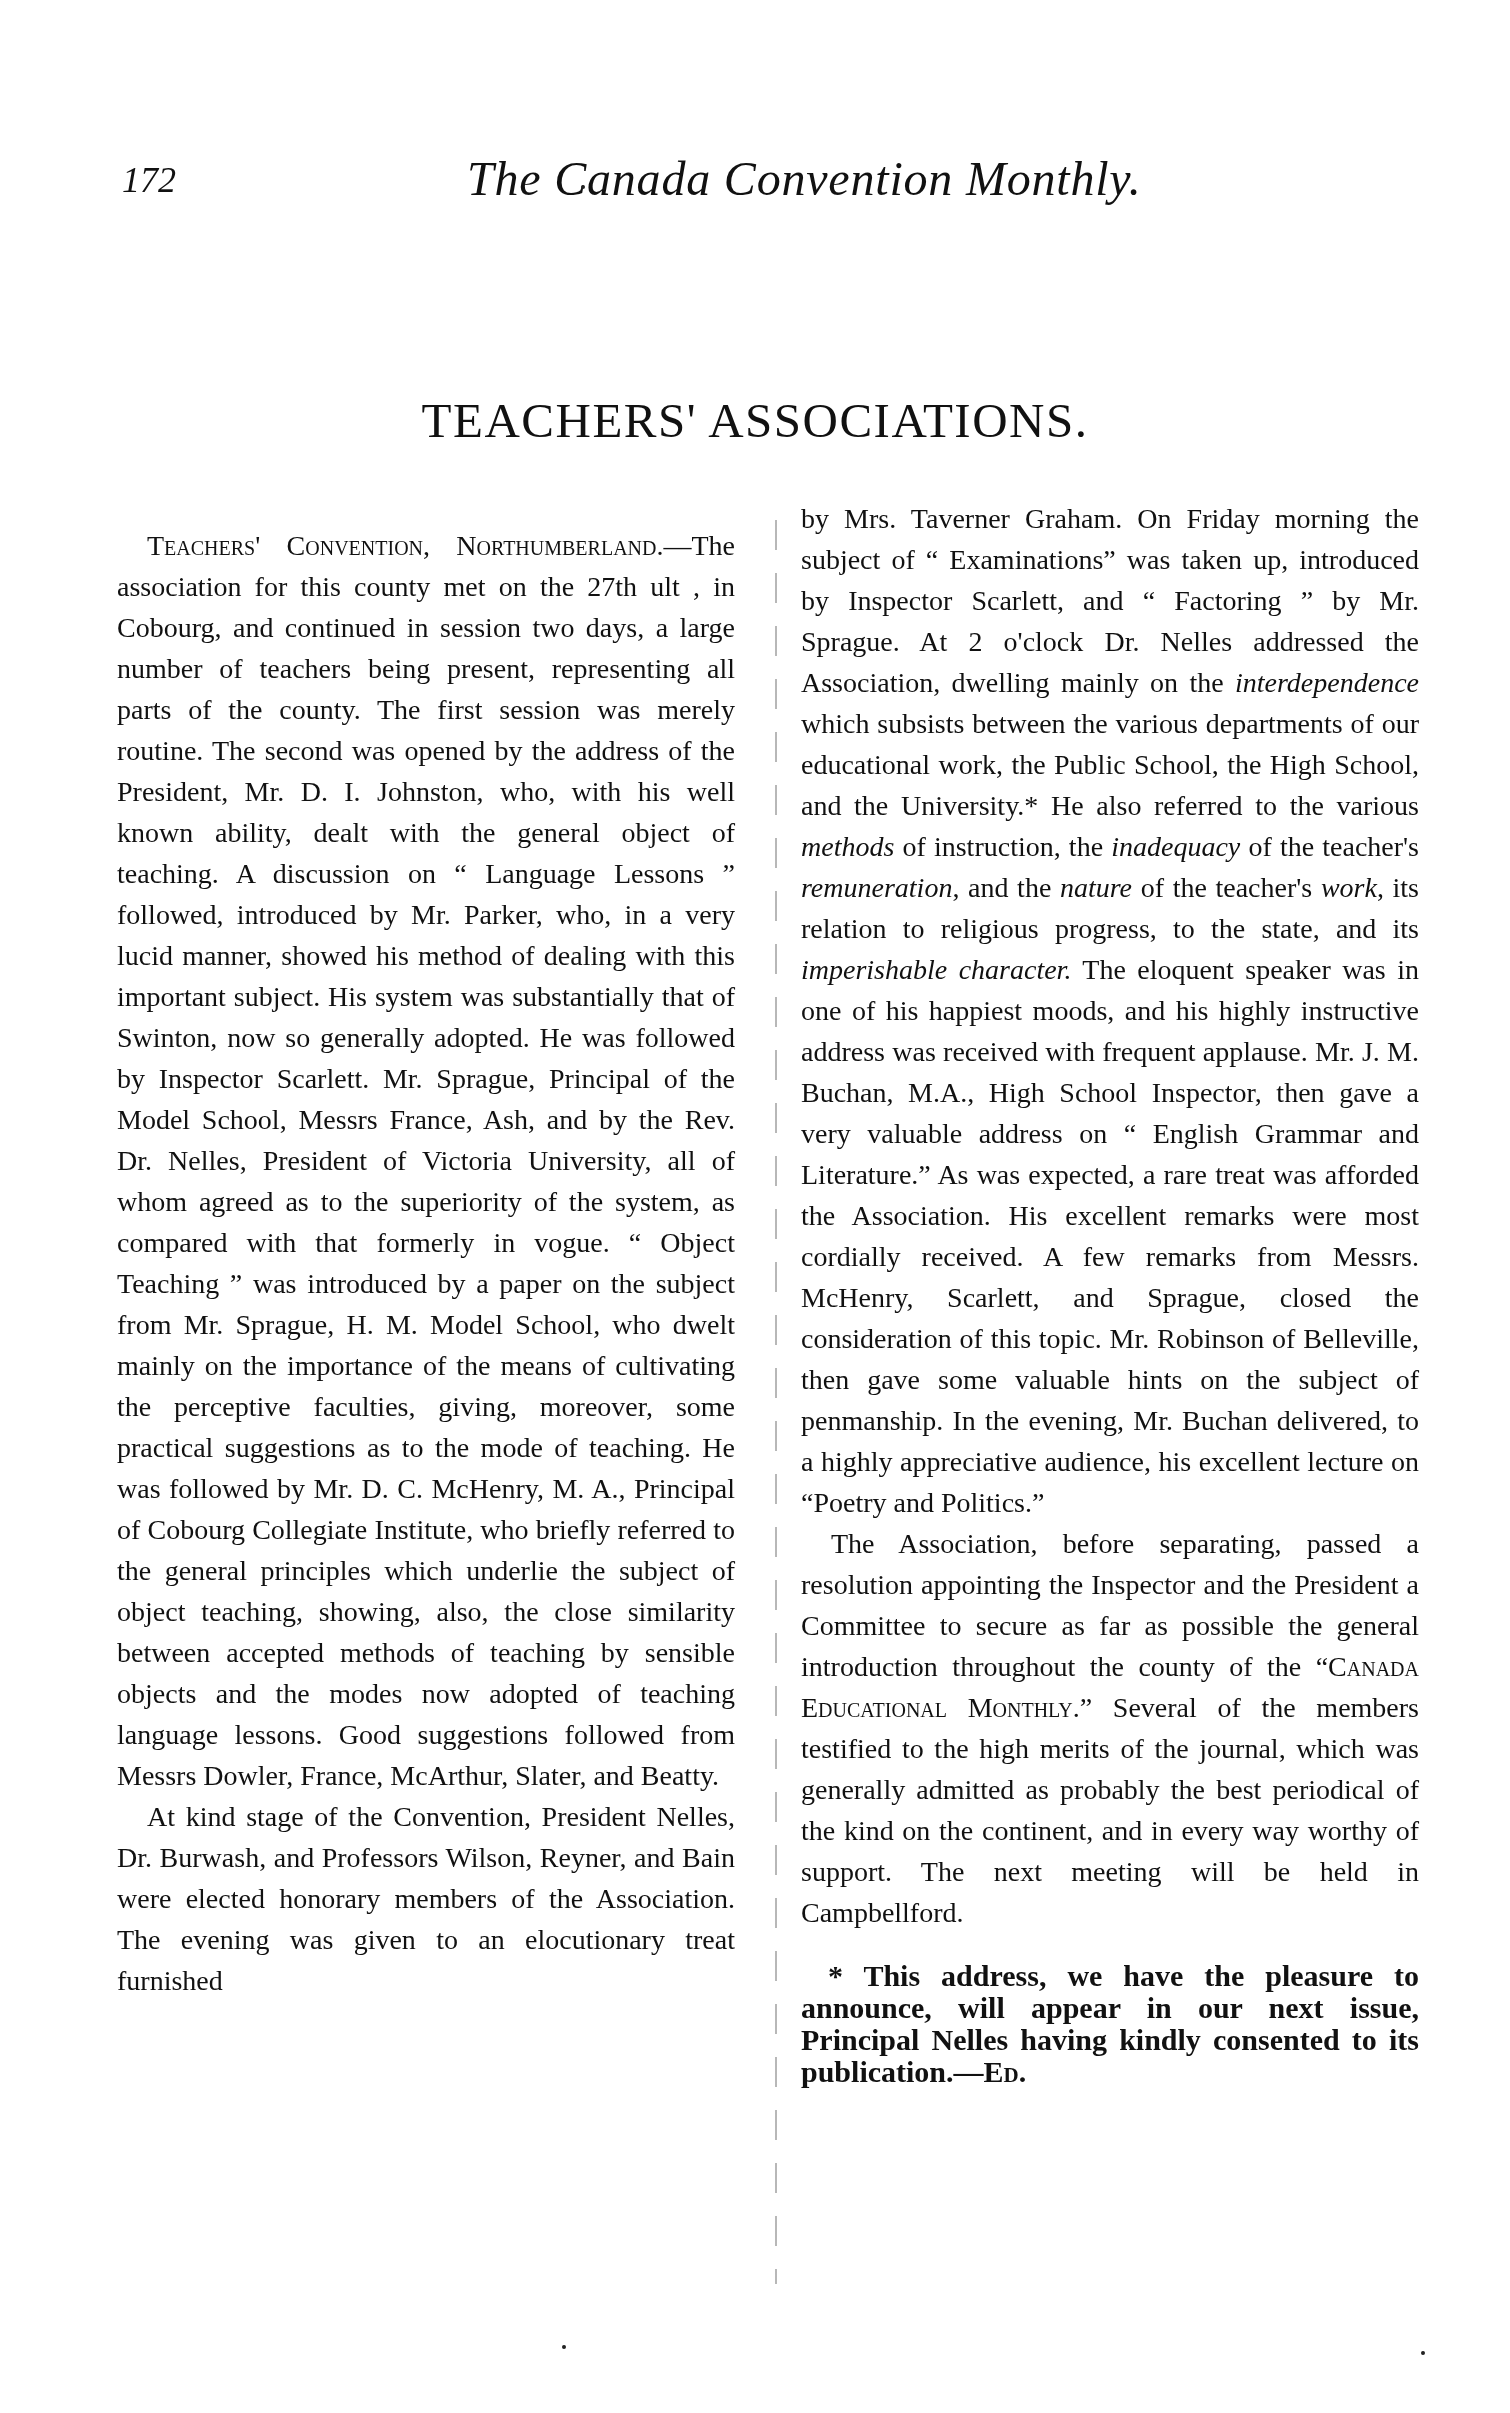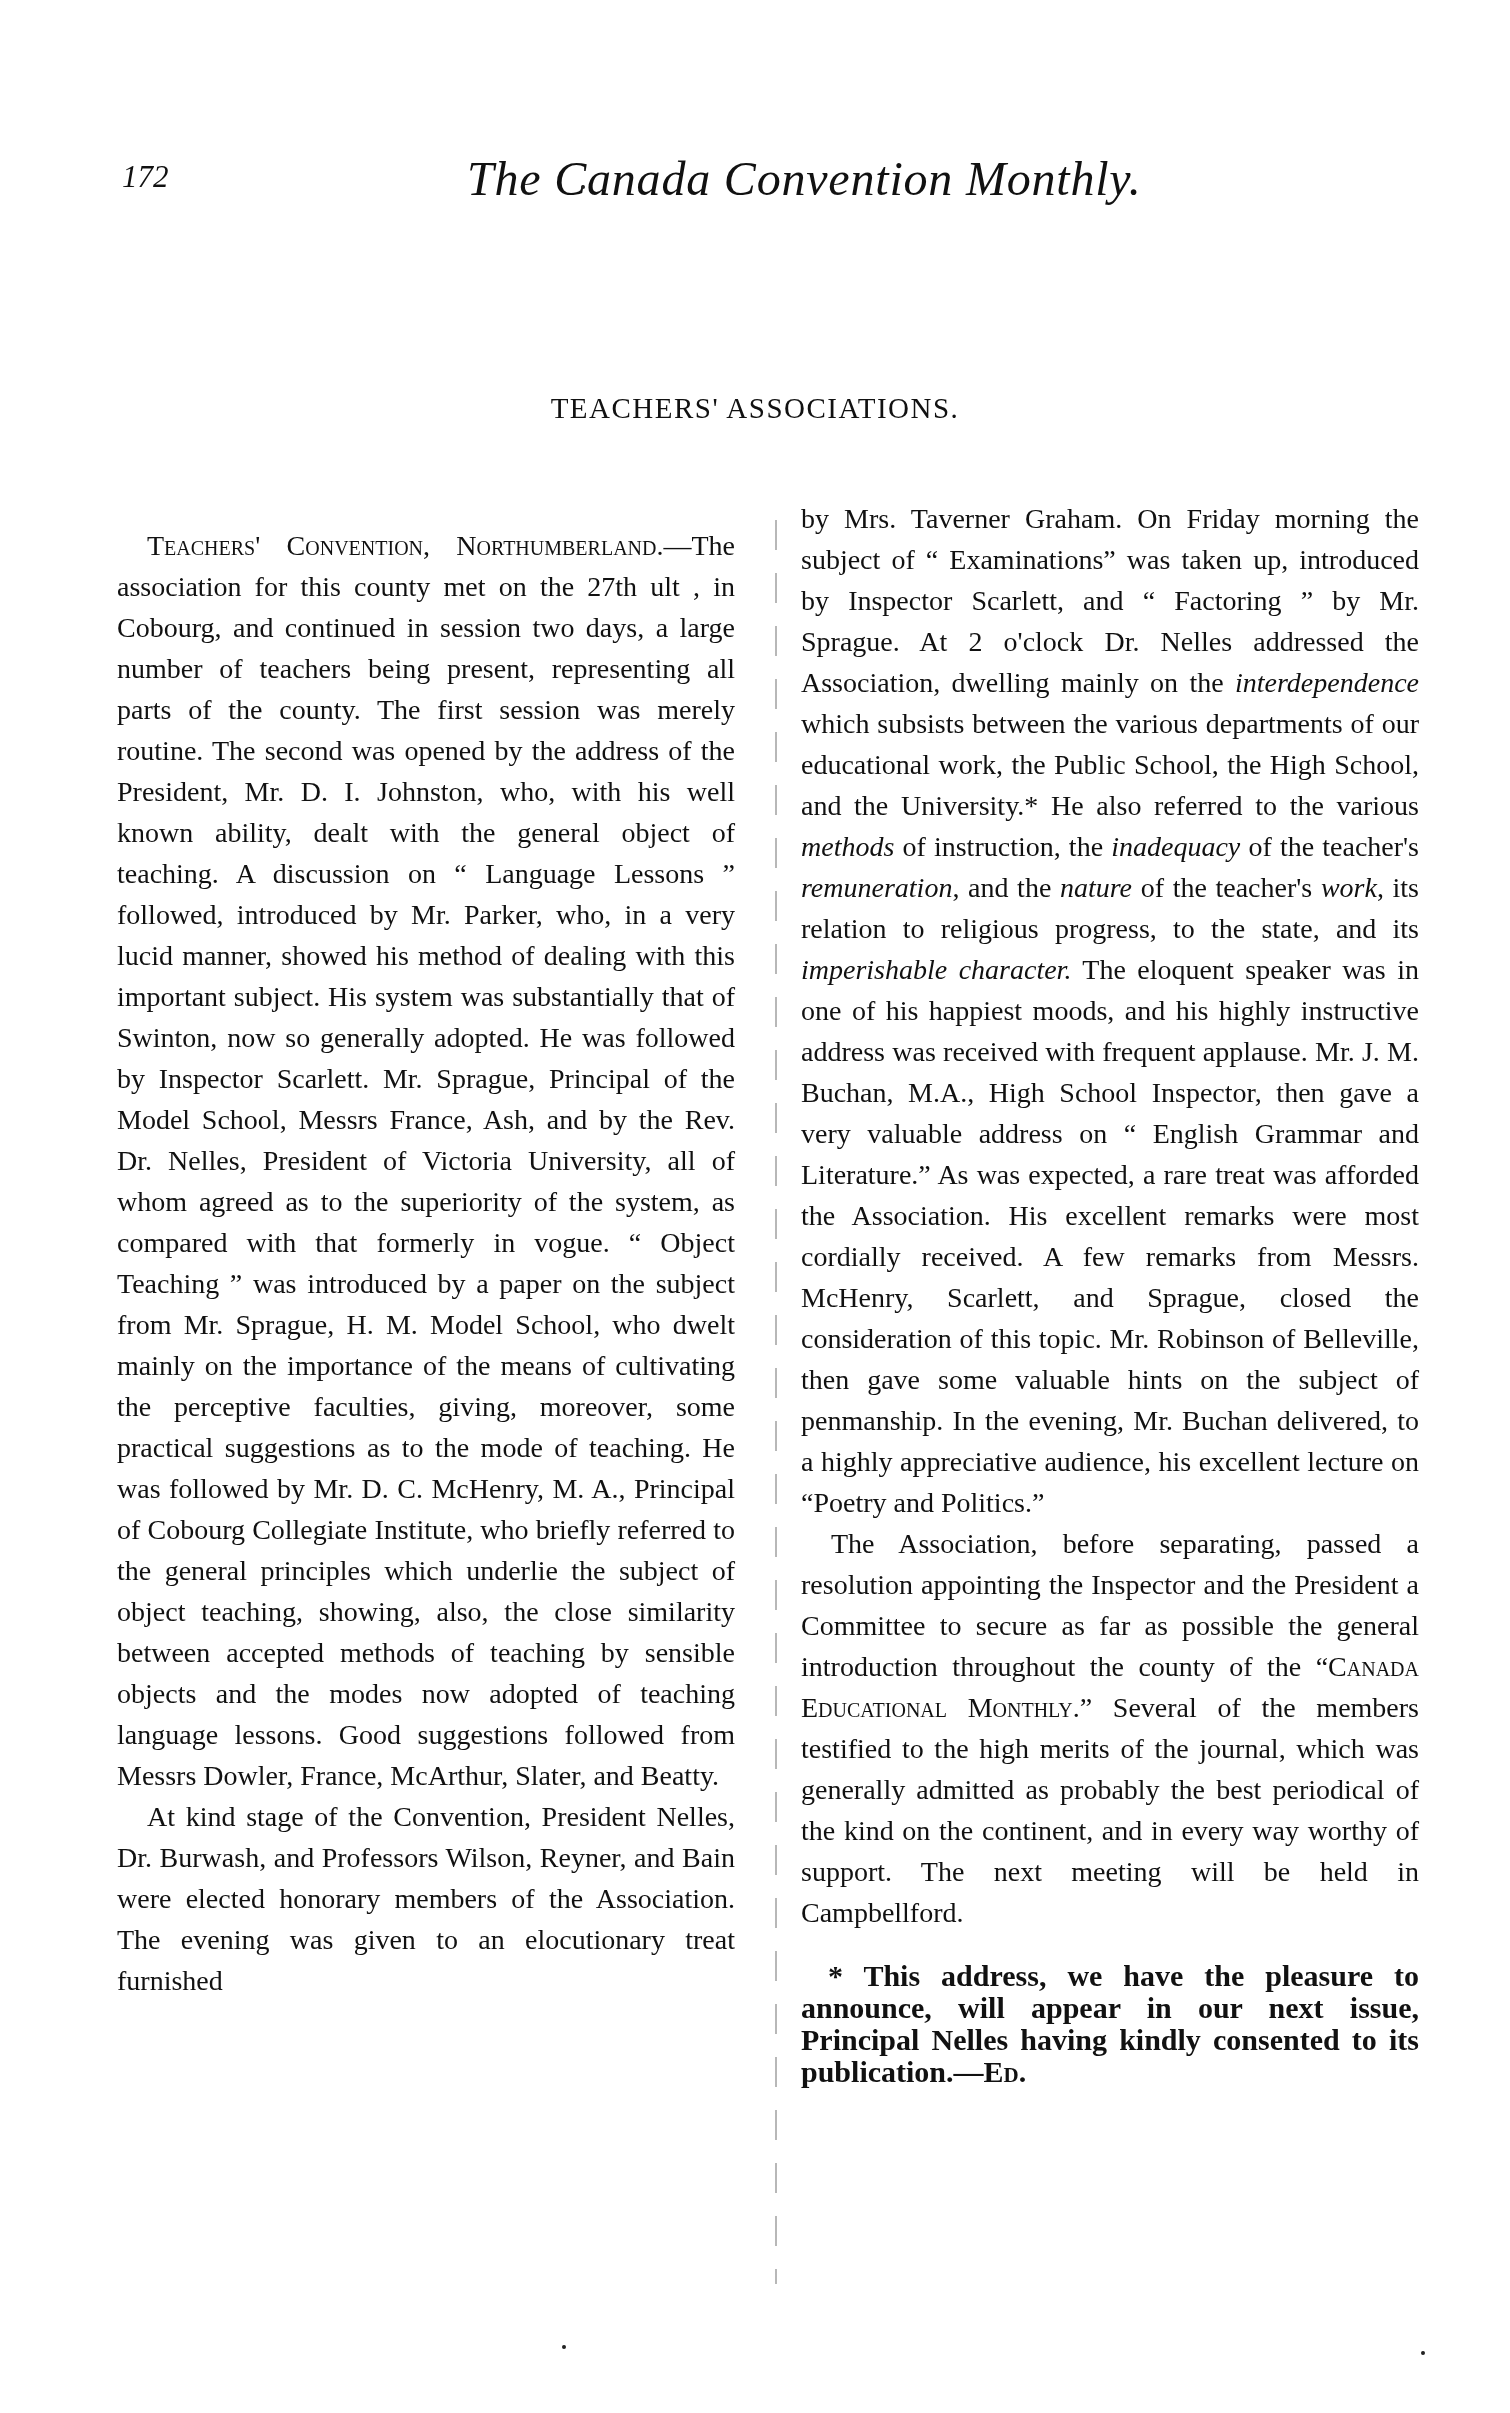--- a/index.html
+++ b/index.html
@@ -4,29 +4,29 @@
   <style>
     html, body { margin: 0; padding: 0; background: #ffffff; }
     body {
       width: 1510px; height: 2413px; position: relative; overflow: hidden;
       font-family: "Liberation Serif", "DejaVu Serif", serif; color: #111111;
     }
     .running-head {
       position: absolute; top: 151px; left: 113px; right: 113px; height: 68px;
     }
     .page-number {
-      position: absolute; left: 9px; top: 7.5px; font-size: 31px; font-style: italic;
+      position: absolute; left: 9px; top: 7.5px; font-size: 36px; font-style: italic;
     }
     .journal-title {
       position: absolute; left: 354px; top: 0px; font-size: 48px; font-style: italic;
       letter-spacing: 0.8px;
     }
     .section-title {
       position: absolute; top: 392px; left: 0; right: 0; text-align: center;
-      font-size: 29px; letter-spacing: 1.5px;
+      font-size: 49px; letter-spacing: 1.5px;
     }
     .column {
       position: absolute; top: 498px; width: 618px;
       font-size: 28px; line-height: 41px; text-align: justify;
     }
     .col-left { left: 117px; margin-top: 27px; }
     .col-right { left: 801px; width: 618px; }
     .col-rule {
       position: absolute; left: 775px; top: 520px; width: 1.5px; height: 1764px;
       background: repeating-linear-gradient(#333 0 30px, transparent 30px 53px);

